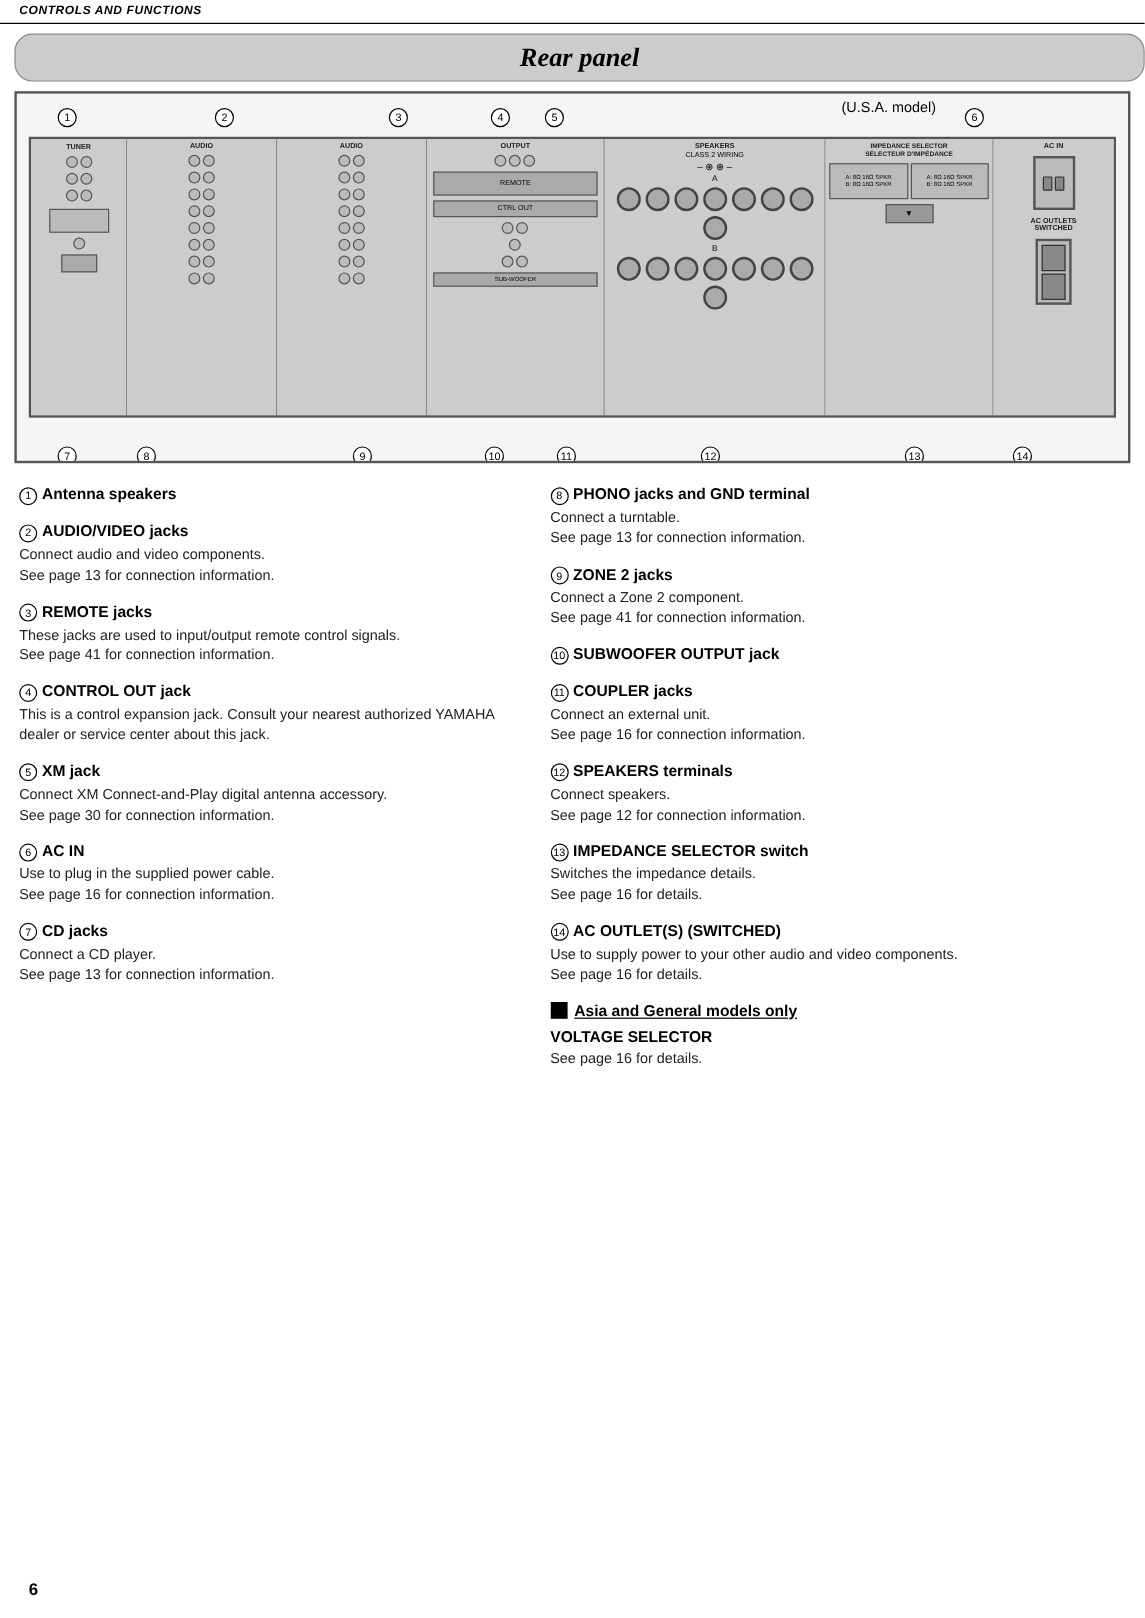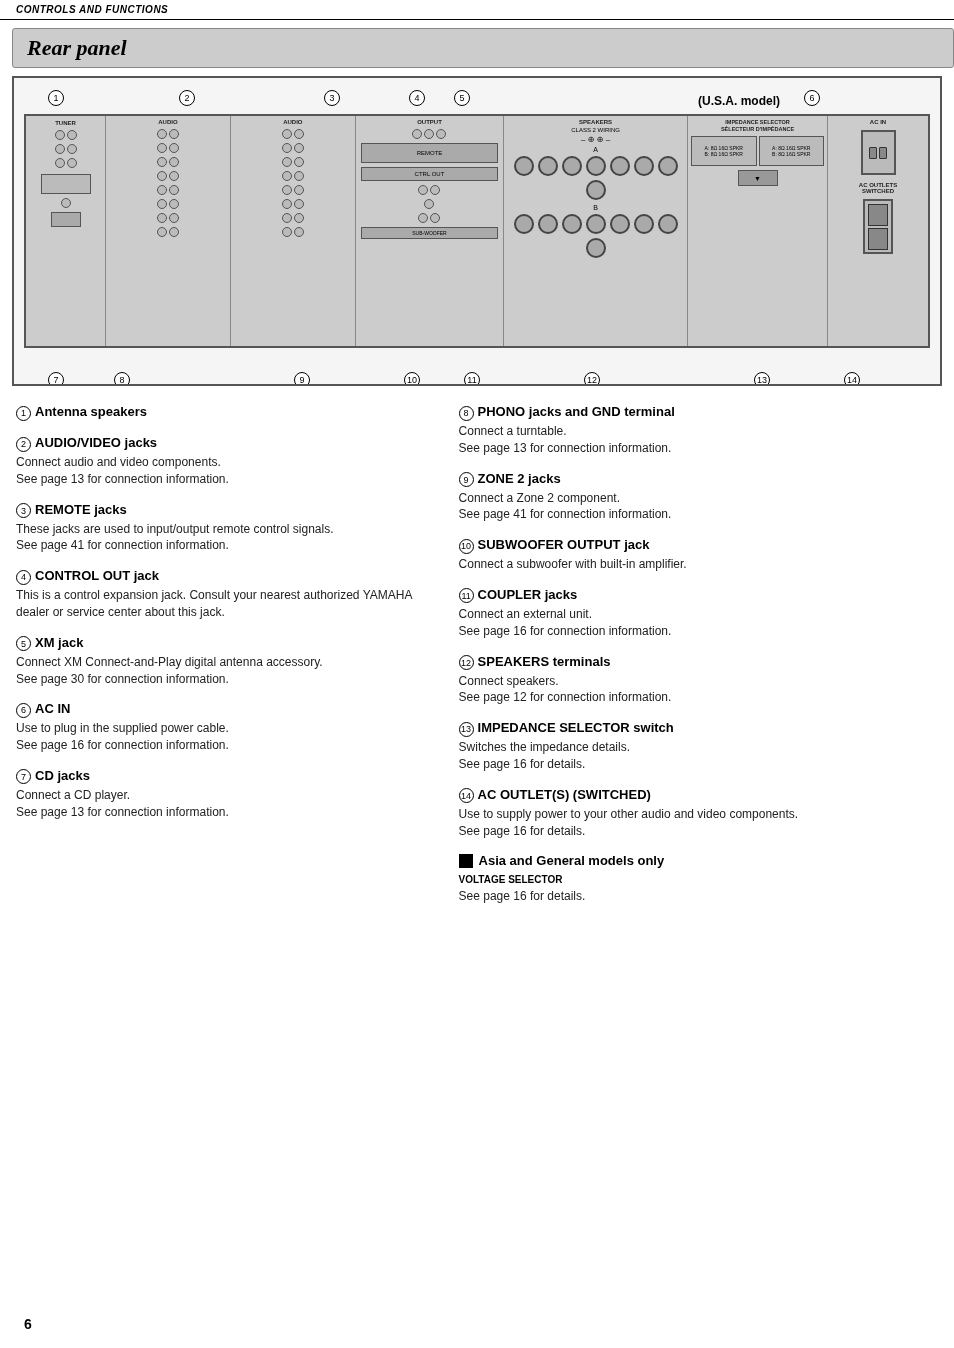--- a/index.html
+++ b/index.html
@@ -19,21 +19,22 @@
       padding: 4px 16px;
       border-bottom: 1px solid #000;
       letter-spacing: 0.5px;
     }
 
     .section-title-bar {
       background: #ccc;
       border: 1px solid #888;
       margin: 8px 0 6px 12px;
       padding: 6px 14px;
-      border-radius: 3px;
+      border-radius: 15px;
+      text-align: center;
     }
 
     .section-title-bar span {
       font-size: 22px;
       font-style: italic;
       font-weight: bold;
       font-family: Georgia, serif;
     }
 
     .diagram-area {
@@ -41,24 +42,24 @@
       border: 2px solid #555;
       background: #f5f5f5;
       height: 310px;
       position: relative;
       overflow: hidden;
     }
 
     
     .usa-model-label {
       position: absolute;
-      top: 16px;
+      top: 4px;
       right: 160px;
       font-size: 12px;
-      font-weight: bold;
+      font-weight: normal;
     }
 
     
     .num-row-top {
       position: absolute;
       top: 12px;
       left: 0;
       right: 0;
     }
 
@@ -119,39 +120,40 @@
       font-style: normal;
       font-size: 13px;
       display: block;
       margin-bottom: 2px;
     }
 
     .section-divider {
       display: flex;
       align-items: center;
       margin: 8px 0 6px 0;
+      text-decoration: underline;
     }
 
     .black-square {
       width: 14px;
       height: 14px;
       background: #000;
       display: inline-block;
       margin-right: 6px;
       flex-shrink: 0;
     }
 
     .section-divider-title {
       font-weight: bold;
       font-size: 13px;
     }
 
     .voltage-title {
       font-weight: bold;
-      font-size: 10px;
+      font-size: 13px;
       margin-bottom: 3px;
     }
 
     .page-number {
       position: fixed;
       bottom: 16px;
       left: 24px;
       font-size: 14px;
       font-weight: bold;
     }
@@ -642,23 +644,20 @@
         <span>Connect a Zone 2 component.</span><br>
         <span>See page 41 for connection information.</span>
       </div>
     </div>
 
     <div class="item">
       <div class="item-title-row">
         <span class="encircled">10</span>
         <span class="item-title">SUBWOOFER OUTPUT jack</span>
       </div>
-      <div class="item-body">
-        <span>Connect a subwoofer with built-in amplifier.</span>
-      </div>
     </div>
 
     <div class="item">
       <div class="item-title-row">
         <span class="encircled">11</span>
         <span class="item-title">COUPLER jacks</span>
       </div>
       <div class="item-body">
         <span>Connect an external unit.</span><br>
         <span>See page 16 for connection information.</span>

